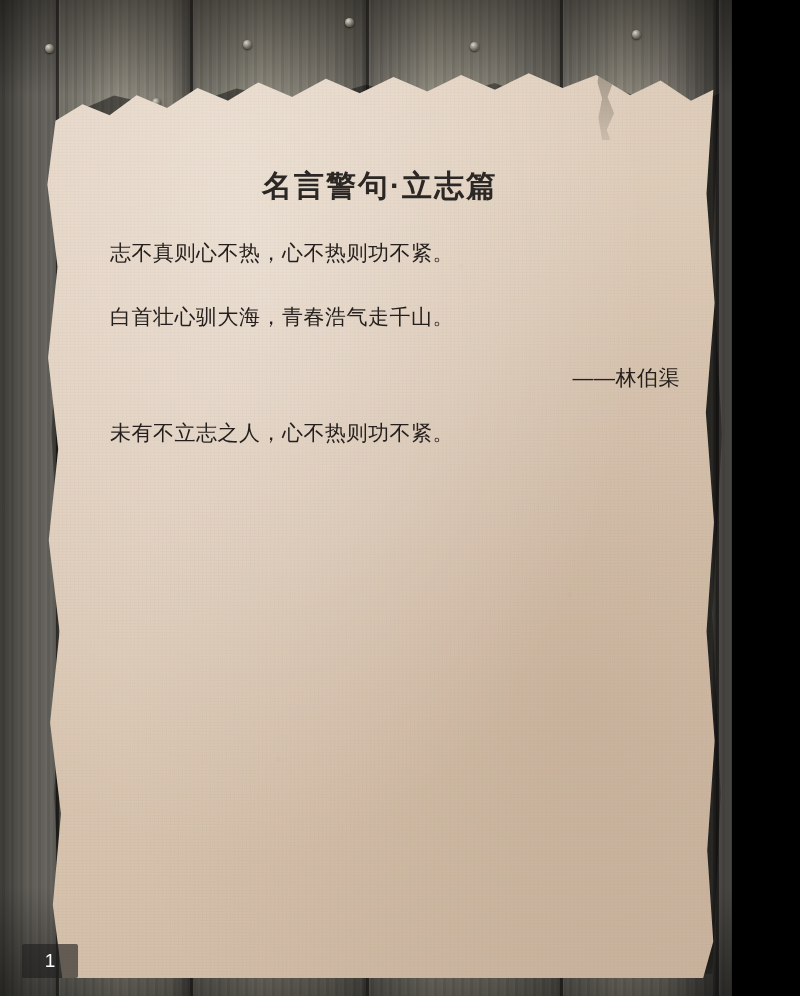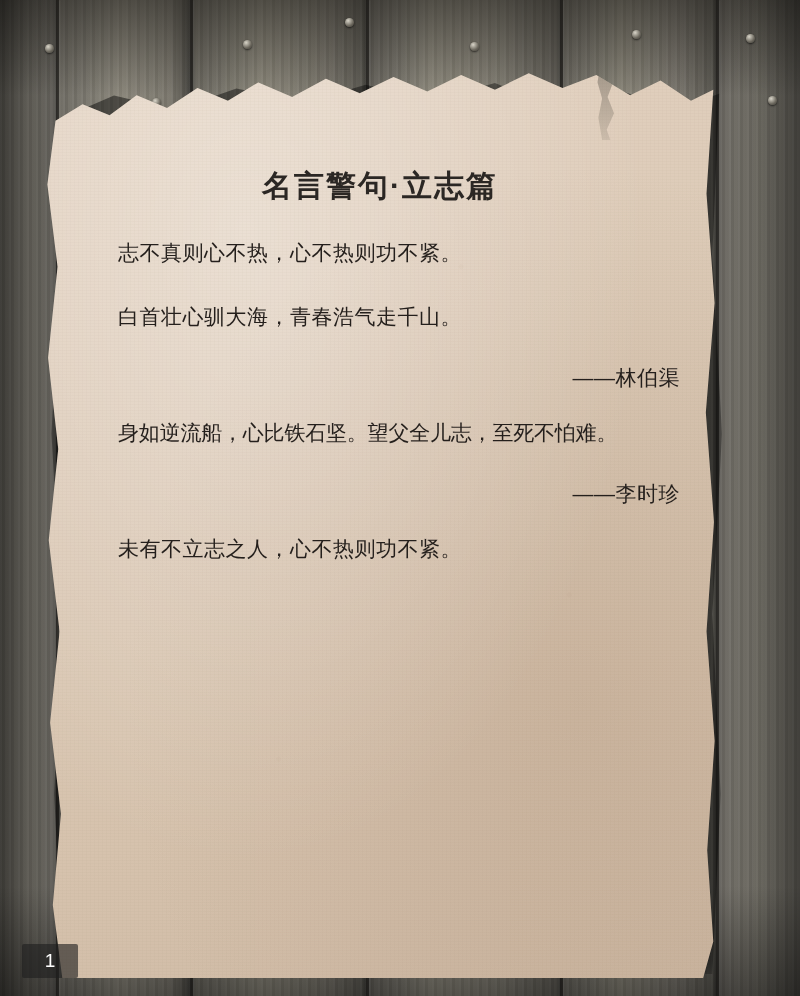--- a/index.html
+++ b/index.html
@@ -9,21 +9,21 @@
   }
   body {
     width: 800px;
     height: 996px;
     overflow: hidden;
     font-family: "Liberation Sans", sans-serif;
   }
 
   #stage {
     position: relative;
-    width: 800px;
+    width: 732px;
     height: 996px;
     overflow: hidden;
     background: #3b82f6;
   }
 
   
   .wood {
     position: absolute;
     inset: 0;
     background:
@@ -163,21 +163,20 @@
     letter-spacing: 2px;
   }
   .quotes {
     position: absolute;
     left: 68px;
     right: 26px;
     top: 170px;
   }
   .quote-block {
     margin-bottom: 24px;
-    margin-left: 8px;
   }
   .quote-text {
     font-family: "Liberation Sans", "DejaVu Sans", sans-serif;
     font-size: 21px;
     line-height: 34px;
     color: #241f1c;
     letter-spacing: 0.5px;
     margin: 0 0 30px 0;
   }
   .quote-text.tight {
@@ -251,24 +250,20 @@
         <div class="quote-block">
           <p class="quote-text">志不真则心不热，心不热则功不紧。</p>
         </div>
 
         <div class="quote-block">
           <p class="quote-text">白首壮心驯大海，青春浩气走千山。</p>
           <p class="quote-author">——林伯渠</p>
         </div>
 
 
-        <div class="quote-block">
-          <p class="quote-text tight">身如逆流船，心比铁石坚。望父全儿志，至死不怕难。</p>
-          <p class="quote-author">——李时珍</p>
-        </div>
 
         <div class="quote-block">
           <p class="quote-text">未有不立志之人，心不热则功不紧。</p>
         </div>
 
       </div>
     </div>
   </div>
 
   <div class="page-badge">1</div>

